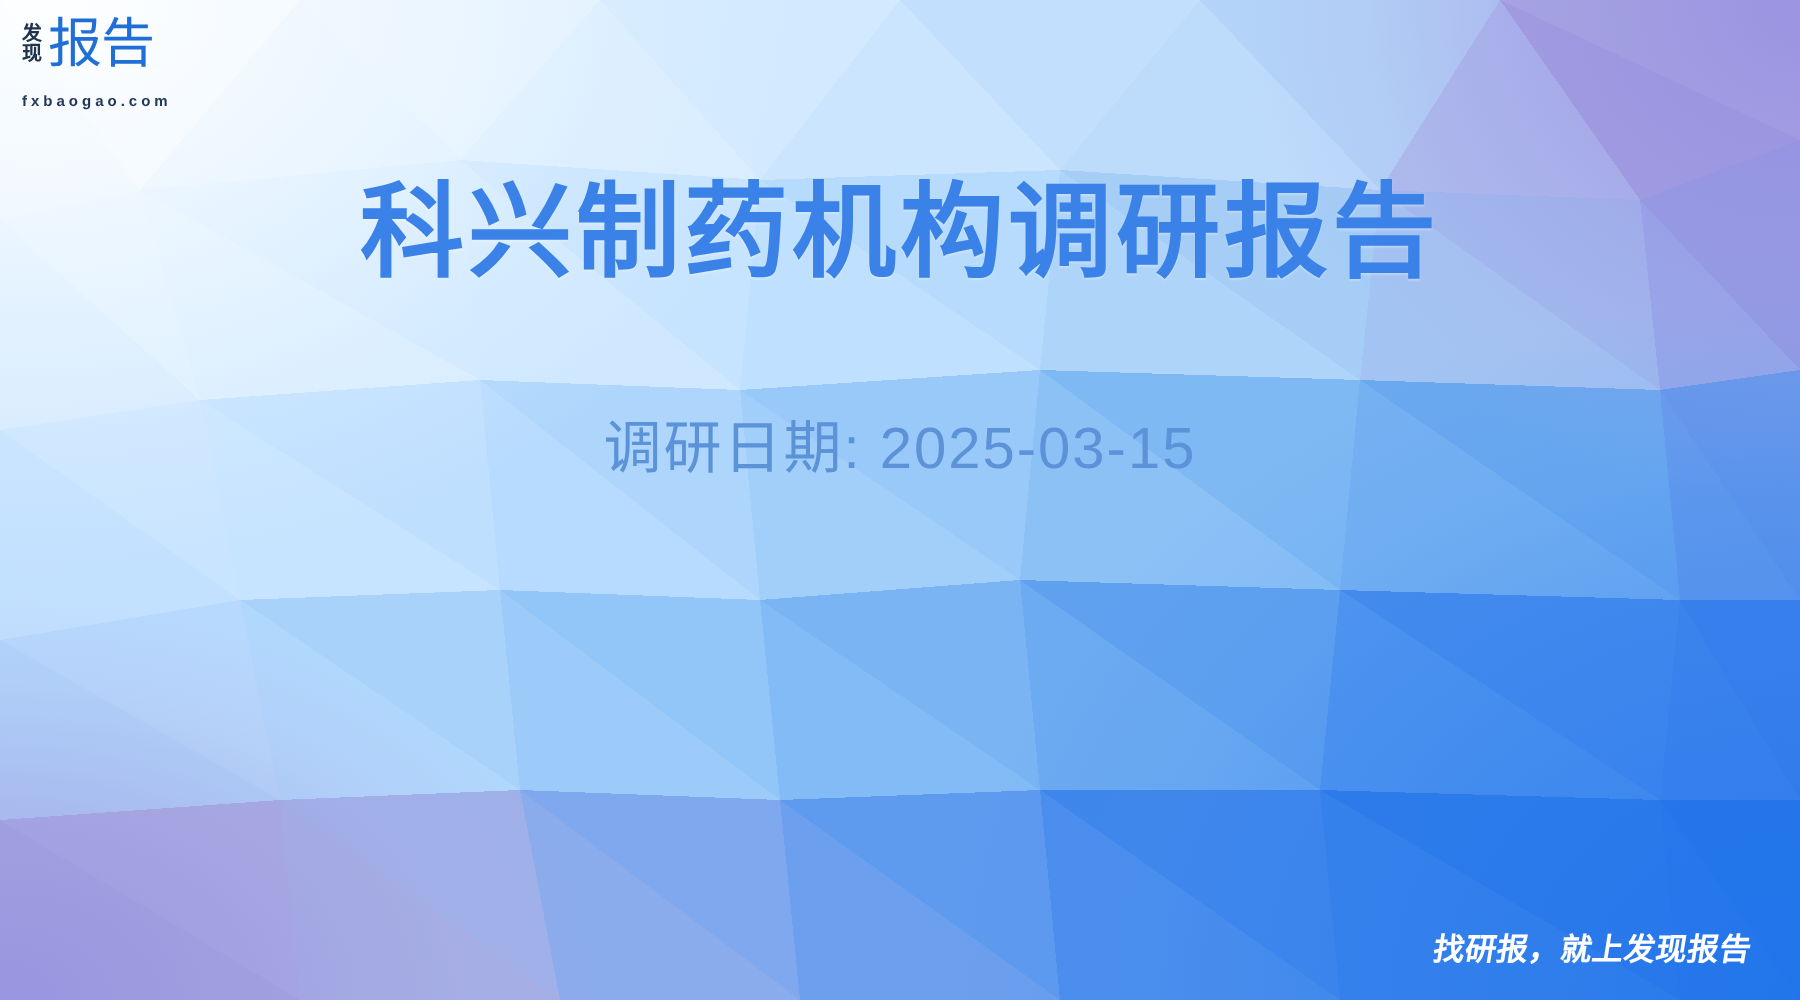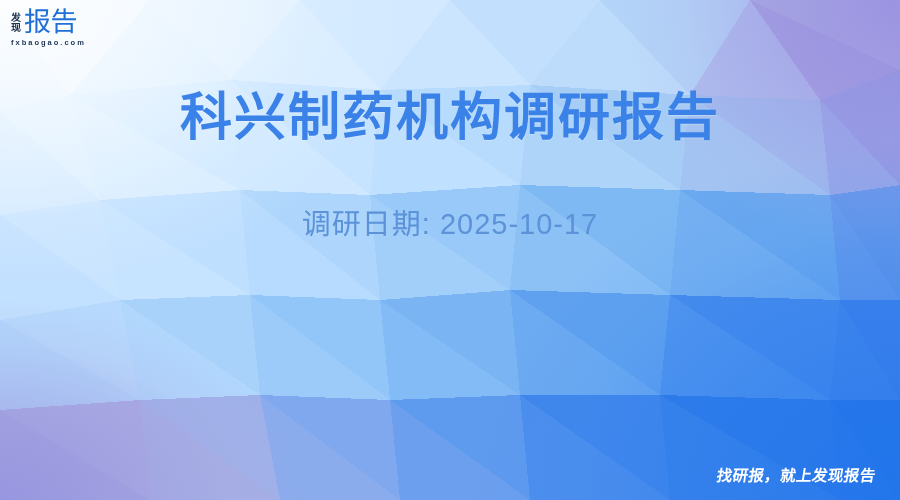--- a/index.html
+++ b/index.html
@@ -90,21 +90,21 @@
     letter-spacing: 0px;
   }
   .logo-main {
     font-size: 27px;
     font-weight: 400;
     color: #1f6fd6;
     letter-spacing: -0.5px;
     line-height: 1;
   }
   .logo-url {
-    margin-top: 2px;
+    margin-top: 10px;
     font-size: 7.5px;
     font-weight: 700;
     color: #22375a;
     letter-spacing: 2.0px;
     white-space: nowrap;
   }
 
   
   #center-block {
     position: absolute;
@@ -246,18 +246,18 @@
         <span>发</span>
         <span>现</span>
       </div>
       <div class="logo-main">报告</div>
     </div>
     <div class="logo-url">fxbaogao.com</div>
   </div>
 
   <div id="center-block">
     <h1 id="report-title">科兴制药机构调研报告</h1>
-    <p id="report-subtitle">调研日期: 2025-10-17</p>
+    <p id="report-subtitle">调研日期: 2025-03-15</p>
   </div>
 
   <div id="footer-slogan">找研报，就上发现报告</div>
 
 </div>
 
 </body></html>

